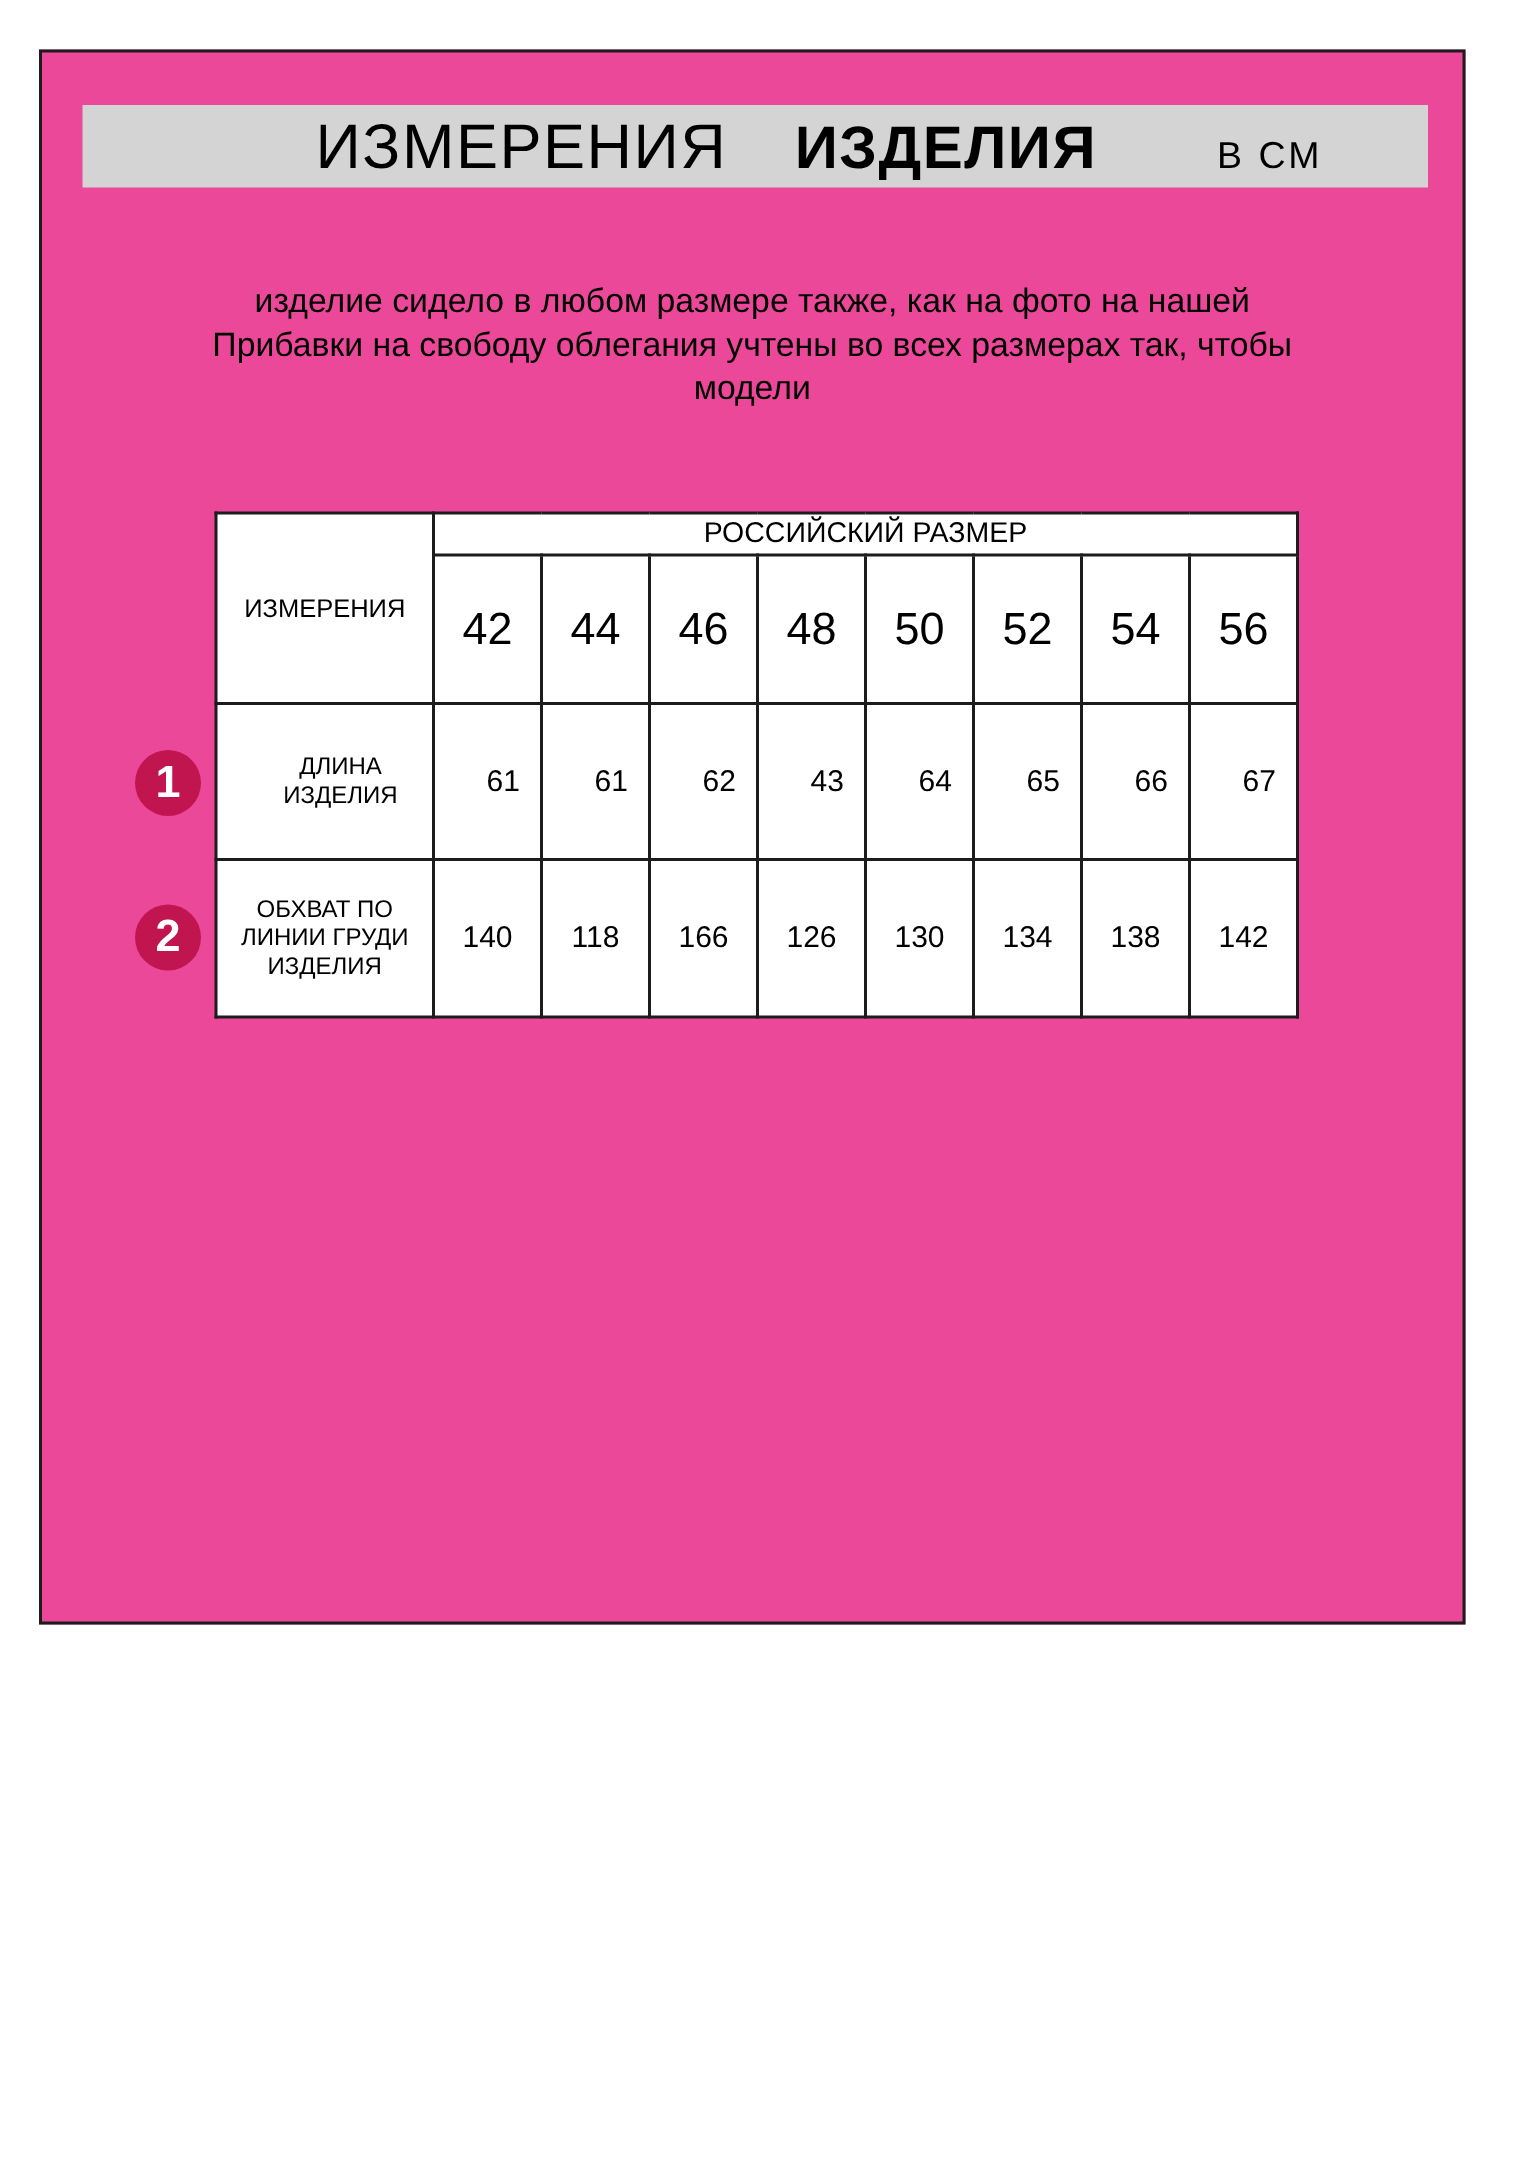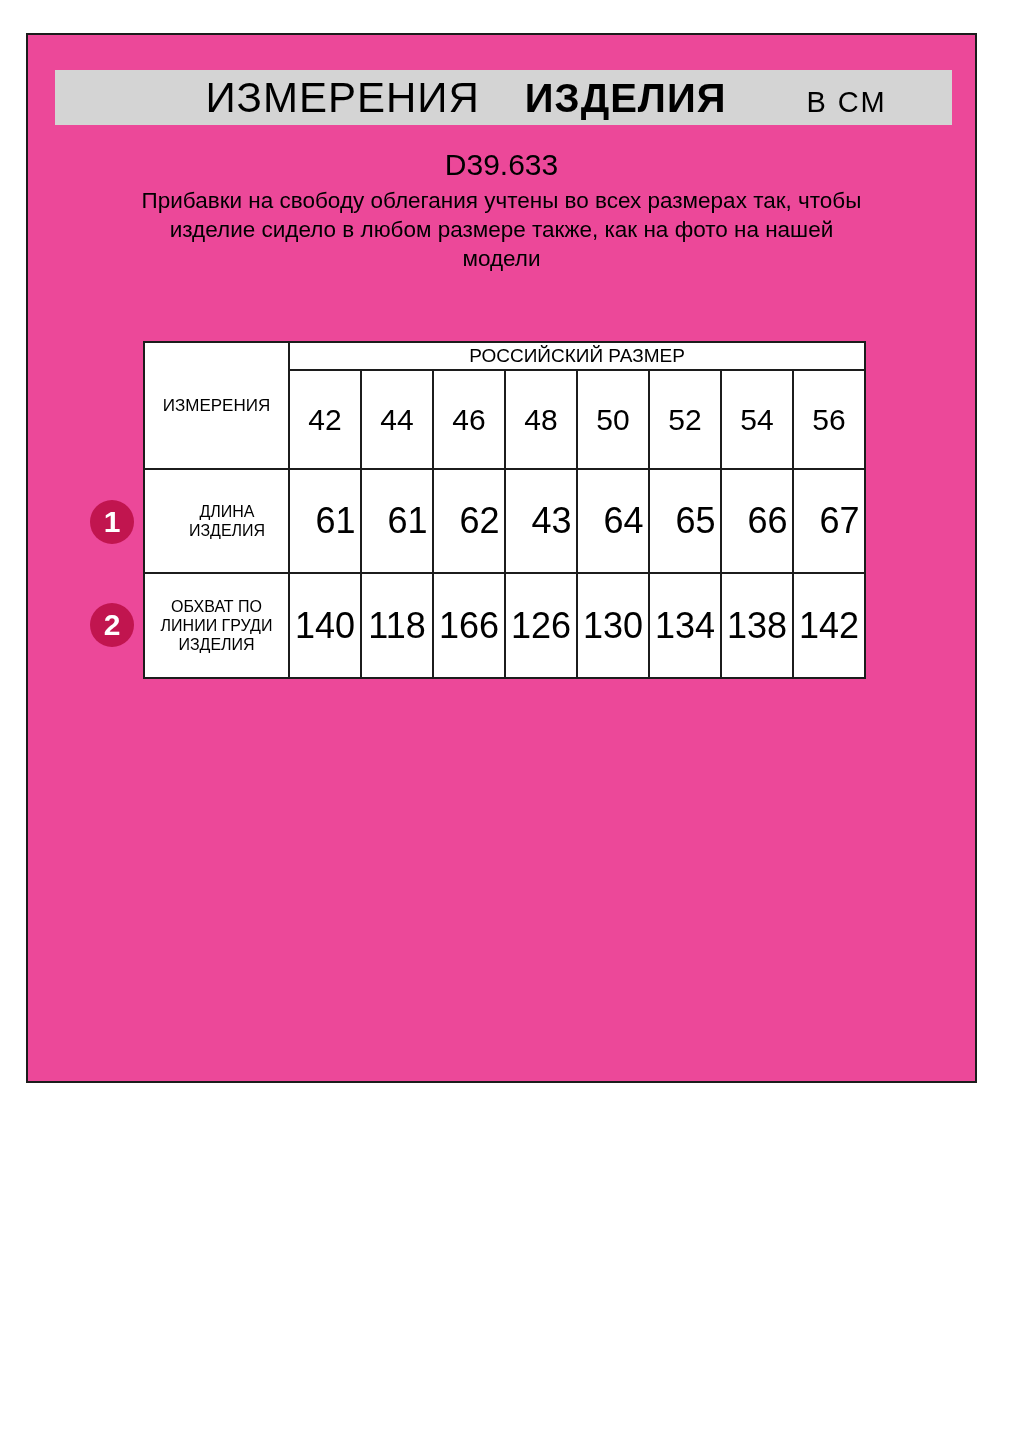--- a/index.html
+++ b/index.html
@@ -13,21 +13,21 @@
   }
   .title-band{
     position:absolute;left:27px;top:35px;width:897px;height:55px;
     background:var(--band,#d4d4d4);
     display:flex;align-items:baseline;justify-content:center;
     padding-left:85px;box-sizing:border-box;
     white-space:nowrap;
   }
   .title-band .t1{font-size:42px;font-weight:400;letter-spacing:1px;line-height:55px;}
   .title-band .t2{font-size:40px;font-weight:700;letter-spacing:1px;margin-left:45px;}
-  .title-band .t3{font-size:29px;font-weight:400;letter-spacing:2px;margin-left:80px;}
+  .title-band .t3{font-size:25px;font-weight:400;letter-spacing:2px;margin-left:80px;}
   .product-code{
     position:absolute;left:0;top:112px;width:100%;
     text-align:center;font-size:30px;line-height:36px;
   }
   .note{
     position:absolute;left:0;top:151px;width:100%;
     text-align:center;font-size:22.5px;line-height:29px;
   }
   table.size-table{
     position:absolute;left:115px;top:306px;
@@ -36,21 +36,21 @@
   table.size-table td{
     border:2px solid var(--line,#1c1c1c);
     text-align:center;vertical-align:middle;padding:0;
     background:#fff;
     margin-left:23px;
   }
   td.group-header{font-size:19px;height:26px;}
   td.meas-header{font-size:17px;}
   td.size-cell{font-size:30px;font-weight:400;height:97px;}
   td.row-label{font-size:16px;line-height:19px;}
-  td.value-cell{font-size:36px;}
+  td.value-cell{font-size:20px;}
   tr.data-row-1 td{height:102px;padding-left:21px;}
   tr.data-row-2 td{height:103px;}
   .badge{
     position:absolute;width:44px;height:44px;border-radius:50%;
     background:var(--badge,#c1154f);
     display:flex;align-items:center;justify-content:center;
     color:#fff;font-size:30px;font-weight:700;
   }
   .badge-1{left:62px;top:465px;}
   .badge-2{left:62px;top:568px;}
@@ -59,25 +59,24 @@
 <body>
 
 <div class="border-box">
 
   <div class="title-band">
     <span class="t1">ИЗМЕРЕНИЯ</span>
     <span class="t2">ИЗДЕЛИЯ</span>
     <span class="t3">В СМ</span>
   </div>
 
-  <div class="product-code">D39.633</div>
 
   <div class="note">
+    <div>изделие сидело в любом размере также, как на фото на нашей</div>
     <div>Прибавки на свободу облегания учтены во всех размерах так, чтобы</div>
-    <div>изделие сидело в любом размере также, как на фото на нашей</div>
     <div>модели</div>
   </div>
 
   <div class="badge badge-1">
     <span>1</span>
   </div>
   <div class="badge badge-2">
     <span>2</span>
   </div>
 

